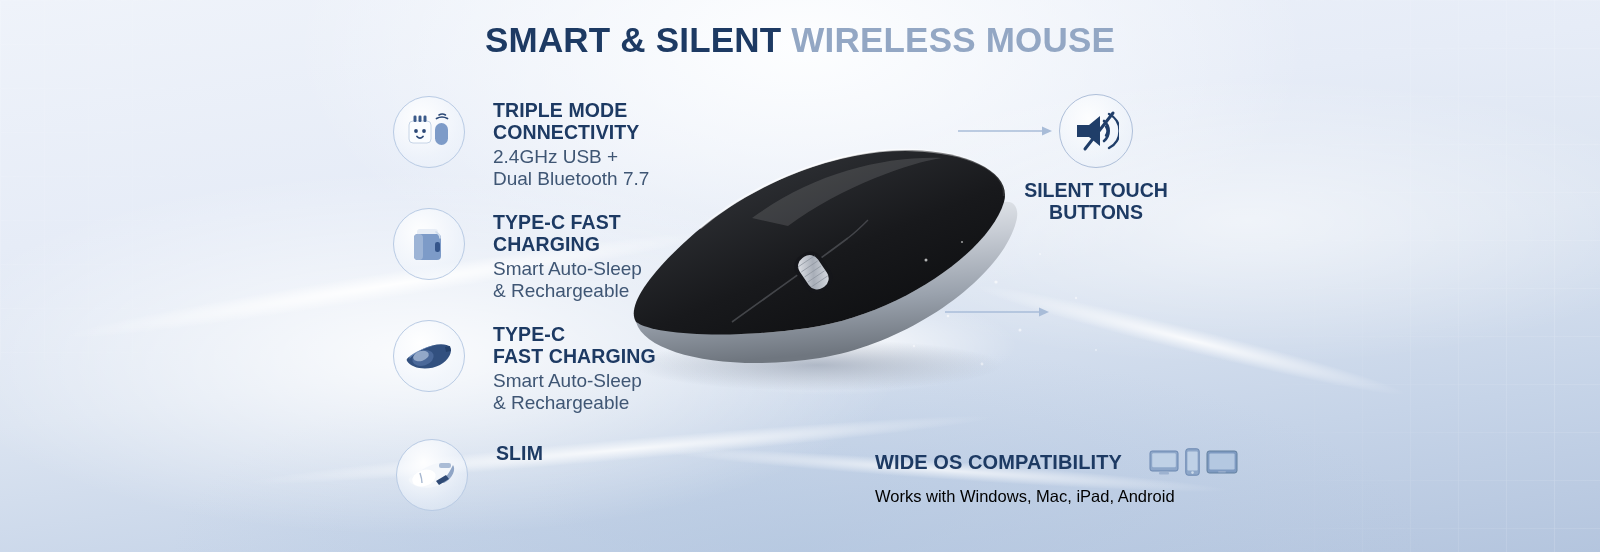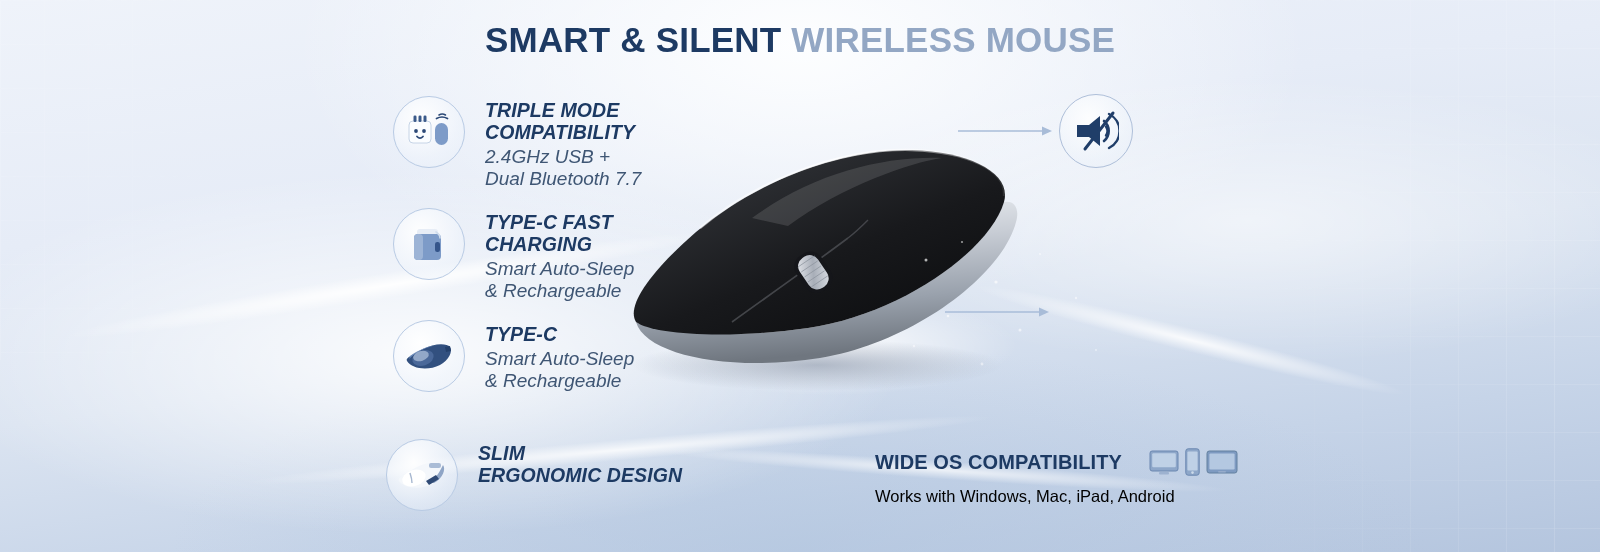--- a/index.html
+++ b/index.html
@@ -58,21 +58,21 @@
     font-size:35px;font-weight:bold;letter-spacing:.2px;white-space:nowrap;}
   .title .t-strong{color:#1d3a63;}
   .title .t-light{color:#93a7c4;font-weight:bold;}
 
   
   .feat{position:absolute;display:flex;align-items:flex-start;}
   .badge{width:70px;height:70px;border-radius:50%;
     border:1px solid #b9cbe4;
     background:radial-gradient(circle at 38% 32%, rgba(255,255,255,.95) 0%, rgba(240,245,252,.55) 60%, rgba(226,235,247,.35) 100%);
     display:flex;align-items:center;justify-content:center;flex:0 0 auto;}
-  .ftext{margin-left:20px;padding-top:3px;font-style:italic;}
+  .ftext{margin-left:28px;padding-top:3px;}
   .fhead{color:#1d3a63;font-weight:bold;font-size:19.5px;line-height:22px;letter-spacing:.1px;}
   .fsub{color:#3f5674;font-size:19px;line-height:22px;margin-top:3px;}
 
   
   .rfeat{position:absolute;text-align:center;}
   .rbadge{width:72px;height:72px;border-radius:50%;margin:0 auto;
     border:1px solid #aebfd9;
     background:radial-gradient(circle at 40% 32%, rgba(255,255,255,.85) 0%, rgba(238,244,251,.45) 62%, rgba(222,232,246,.3) 100%);
     display:flex;align-items:center;justify-content:center;}
   .rhead{color:#1d3a63;font-weight:bold;font-size:19.5px;line-height:22px;margin-top:11px;}
@@ -185,21 +185,21 @@
         <circle cx="17" cy="20" r="1.9" fill="#2b4876"></circle>
         <path d="M10 25.5 q3 3.2 6 0" stroke="#2b4876" stroke-width="1.8" fill="none" stroke-linecap="round"></path>
         <rect x="28" y="12" width="13" height="22" rx="6.5" fill="#7d9bc8"></rect>
         <path d="M29.5 7.5 q5.5 -3 11 0" stroke="#2b4876" stroke-width="1.7" fill="none" stroke-linecap="round"></path>
         <path d="M32 4 q3.2 -2 6.5 0" stroke="#2b4876" stroke-width="1.5" fill="none" stroke-linecap="round"></path>
       </svg>
     </div>
     <div class="ftext">
       <div class="fhead">
         <div>TRIPLE MODE</div>
-        <div>COMPATIBILITY</div>
+        <div>CONNECTIVITY</div>
       </div>
       <div class="fsub">
         <div>2.4GHz USB +</div>
         <div>Dual Bluetooth 7.7</div>
       </div>
     </div>
   </div>
 
   <div class="feat" style="left:393px;top:208px;">
     <div class="badge">
@@ -229,43 +229,43 @@
         <path d="M3 22 C8 30 24 32 36 26 C45 21 49 12 46 8 C43 4 30 4 19 10 C8 16 1 19 3 22 Z" fill="#32507f"></path>
         <path d="M5 20 C12 13 24 7 34 6 C26 6 14 11 6 17 Z" fill="#6d8cbb" opacity=".9"></path>
         <ellipse cx="19" cy="19" rx="11" ry="7.5" transform="rotate(-18 19 19)" fill="#4a6899"></ellipse>
         <ellipse cx="17" cy="17" rx="8" ry="5" transform="rotate(-18 17 17)" fill="#cfdcef" opacity=".55"></ellipse>
         <path d="M41 8 l5 -1 l1 5 l-5 1 Z" fill="#24406b"></path>
       </svg>
     </div>
     <div class="ftext">
       <div class="fhead">
         <div>TYPE-C</div>
+        <div>FAST CHARGING</div>
       </div>
       <div class="fsub">
         <div>Smart Auto-Sleep</div>
         <div>&amp; Rechargeable</div>
       </div>
     </div>
   </div>
 
-  <div class="feat" style="left:386px;top:439px;">
+  <div class="feat" style="left:396px;top:439px;">
     <div class="badge">
       <svg width="52" height="36" viewBox="0 0 52 36">
         <path d="M3 24 C9 32 26 33 38 26 C47 21 50 12 47 8 C43 4 30 5 19 11 C8 17 1 21 3 24 Z" fill="#f4f7fb"></path>
         <path d="M38 26 C47 21 50 12 47 8 C44 14 41 20 34 25 Z" fill="#8fa5c6"></path>
         <ellipse cx="18" cy="21" rx="12" ry="8" transform="rotate(-18 18 21)" fill="#ffffff"></ellipse>
         <path d="M14 16 q2 6 2 10" stroke="#a8b8d0" stroke-width="1.4" fill="none"></path>
         <rect x="33" y="6" width="12" height="5" rx="2" fill="#aabcd6"></rect>
         <path d="M30 24 l10 -6 l3 4 l-10 6 Z" fill="#2f4a75"></path>
       </svg>
     </div>
     <div class="ftext">
       <div class="fhead">
         <div>SLIM</div>
-        <div>ERGONOMIC DESIGN</div>
       </div>
     </div>
   </div>
 
   <svg class="arrow" style="left:958px;top:124px;width:100px;" viewBox="0 0 100 14">
     <path d="M0 7 L84 7" stroke="#a8bcd8" stroke-width="1.6" fill="none"></path>
     <path d="M84 2.5 L94 7 L84 11.5 Z" fill="#a8bcd8"></path>
   </svg>
   <svg class="arrow" style="left:945px;top:305px;width:110px;" viewBox="0 0 110 14">
     <path d="M0 7 L94 7" stroke="#a8bcd8" stroke-width="1.6" fill="none"></path>
@@ -274,20 +274,24 @@
 
   <div class="rfeat" style="left:990px;top:94px;width:212px;">
     <div class="rbadge">
       <svg width="46" height="44" viewBox="0 0 46 44">
         <path d="M4 16 L16 16 L27 7 L27 37 L16 28 L4 28 Z" fill="#203e69"></path>
         <path d="M31 12 a13 13 0 0 1 0 20" stroke="#203e69" stroke-width="2.6" fill="none" stroke-linecap="round"></path>
         <path d="M33 17.5 a8 8 0 0 1 0 9" stroke="#203e69" stroke-width="2.4" fill="none" stroke-linecap="round"></path>
         <path d="M36 5 a19 19 0 0 1 0 34" stroke="#203e69" stroke-width="2.4" fill="none" stroke-linecap="round"></path>
         <line x1="40" y1="4" x2="12" y2="40" stroke="#203e69" stroke-width="3" stroke-linecap="round"></line>
       </svg>
+    </div>
+    <div class="rhead">
+      <div>SILENT TOUCH</div>
+      <div>BUTTONS</div>
     </div>
   </div>
 
 
   <div class="osblock">
     <div class="osrow">
       <div class="oshead">WIDE OS COMPATIBILITY</div>
       <div class="devs">
         <svg width="30" height="26" viewBox="0 0 30 26">
           <rect x="1" y="1" width="28" height="20" rx="2.2" fill="#8ea7c9" stroke="#6a87b0" stroke-width="1"></rect>

